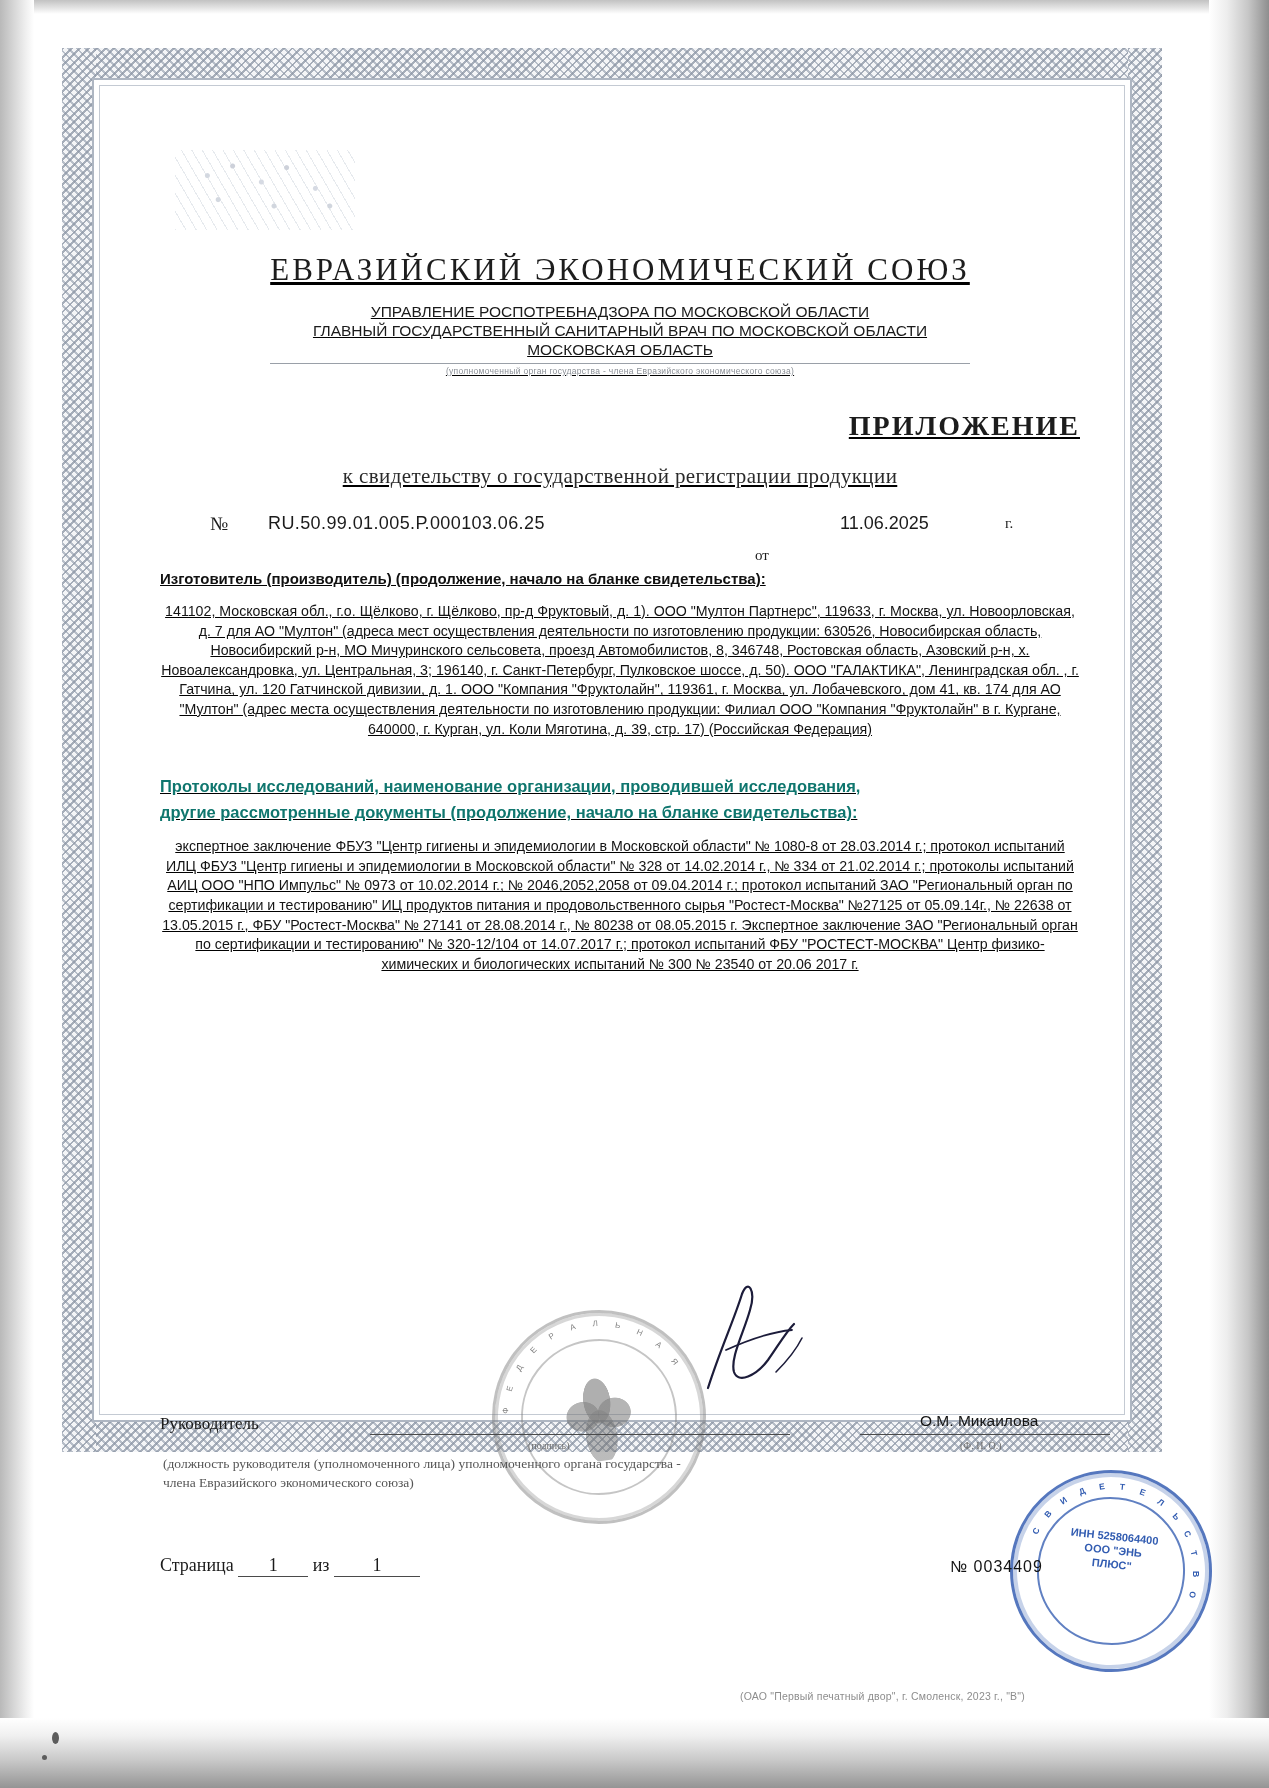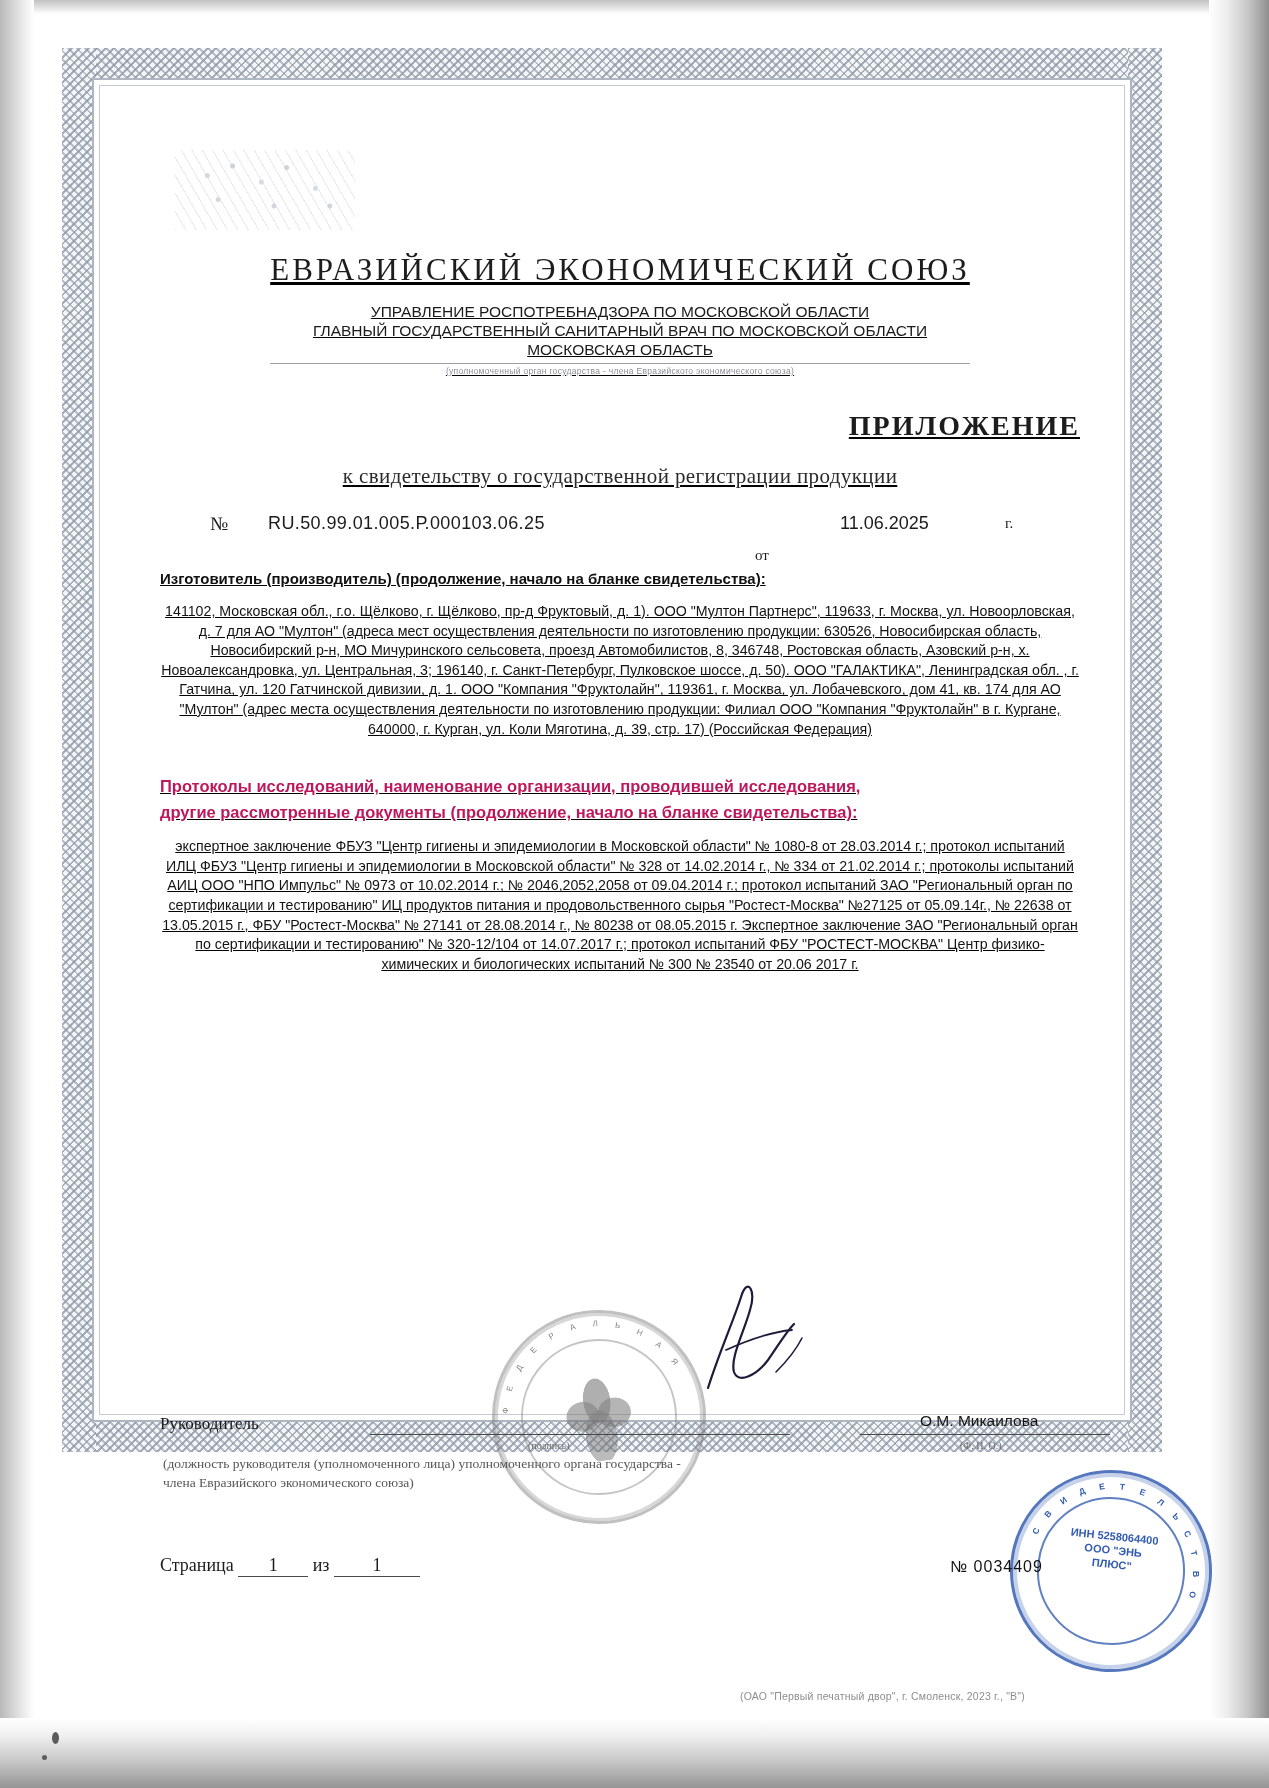--- a/index.html
+++ b/index.html
@@ -185,21 +185,21 @@
     margin-top: 12px;
     font-size: 14.2px;
     line-height: 19.6px;
     color: #141414;
     text-align: center;
   }
   .sec-head-2 {
     margin-top: 34px;
     font-size: 16.5px;
     font-weight: 700;
-    color: #be185d;
+    color: #0f766e;
     line-height: 26px;
   }
 
   
   .sig-area {
     position: absolute;
     left: 160px; top: 1410px;
     width: 940px;
   }
   .sig-row {

